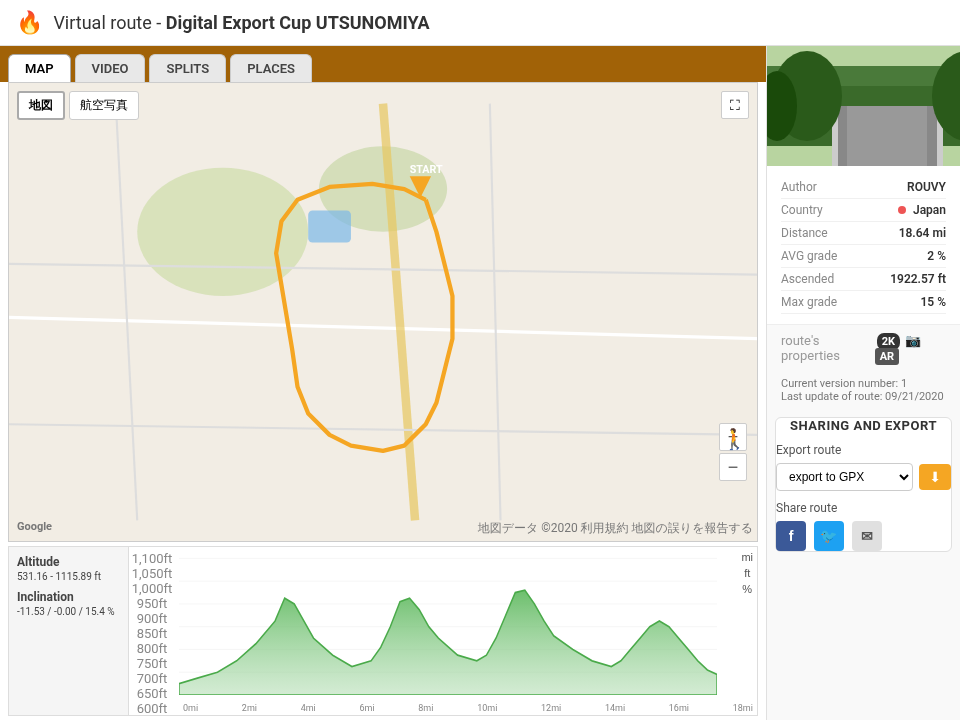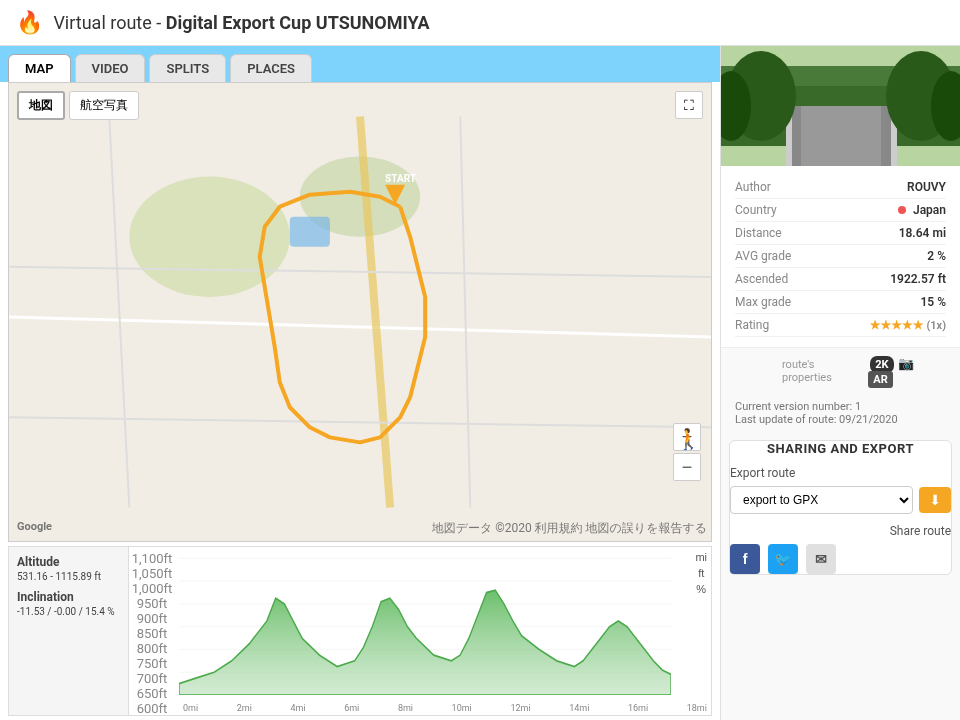--- a/index.html
+++ b/index.html
@@ -45,21 +45,21 @@
       flex: 1;
       display: flex;
       flex-direction: column;
       background: #fff;
     }
     
     .tabs {
       display: flex;
       gap: 4px;
       padding: 8px 8px 0;
-      background: #7dd3fc;
+      background: #a16207;
     }
     .tab {
       padding: 6px 16px;
       border-radius: 6px 6px 0 0;
       border: 1px solid #ccc;
       border-bottom: none;
       background: #e8e8e8;
       cursor: pointer;
       font-size: 13px;
       font-weight: 600;
@@ -124,21 +124,21 @@
     }
     .unit-btn {
       font-size: 11px;
       color: #555;
       cursor: pointer;
       background: none;
       border: none;
     }
     
     .right-panel {
-      width: 240px;
+      width: 194px;
       display: flex;
       flex-direction: column;
       background: #f9f9f9;
       border-left: 1px solid #e0e0e0;
       padding: 0;
       overflow-y: auto;
     }
     .route-image {
       width: 100%;
       height: 120px;
@@ -182,23 +182,22 @@
     }
     
     .route-props {
       padding: 8px 14px;
       display: flex;
       justify-content: space-between;
       align-items: center;
       border-top: 1px solid #eee;
     }
     .route-props-label {
-      font-size: 11px;
+      font-size: 13px;
       color: #999;
-      margin-left: 47px;
     }
     .badge-2k {
       background: #333;
       color: #fff;
       font-size: 11px;
       font-weight: 700;
       padding: 2px 5px;
       border-radius: 7px;
       margin-left: 4px;
     }
@@ -259,21 +258,20 @@
       border-radius: 4px;
       padding: 5px 10px;
       cursor: pointer;
       color: #fff;
       font-size: 14px;
     }
     .share-label {
       font-size: 12px;
       color: #555;
       margin-bottom: 6px;
-      text-align: right;
     }
     .social-row {
       display: flex;
       gap: 8px;
     }
     .social-btn {
       width: 30px;
       height: 30px;
       border-radius: 4px;
       border: none;
@@ -580,27 +578,20 @@
           <span class="stat-value">2 %</span>
         </div>
         <div class="stat-row">
           <span class="stat-label">Ascended</span>
           <span class="stat-value">1922.57 ft</span>
         </div>
         <div class="stat-row">
           <span class="stat-label">Max grade</span>
           <span class="stat-value">15 %</span>
         </div>
-        <div class="stat-row">
-          <span class="stat-label">Rating</span>
-          <span class="stat-value">
-            <span class="stars">★★★★★</span>
-            <span style="color:#888;font-size:11px;">(1x)</span>
-          </span>
-        </div>
       </div>
 
       <div class="route-props">
         <span class="route-props-label">route's properties</span>
         <span>
           <span class="badge-2k">2K</span>
           <span style="margin:0 2px;">📷</span>
           <span class="badge-ar">AR</span>
         </span>
       </div>

